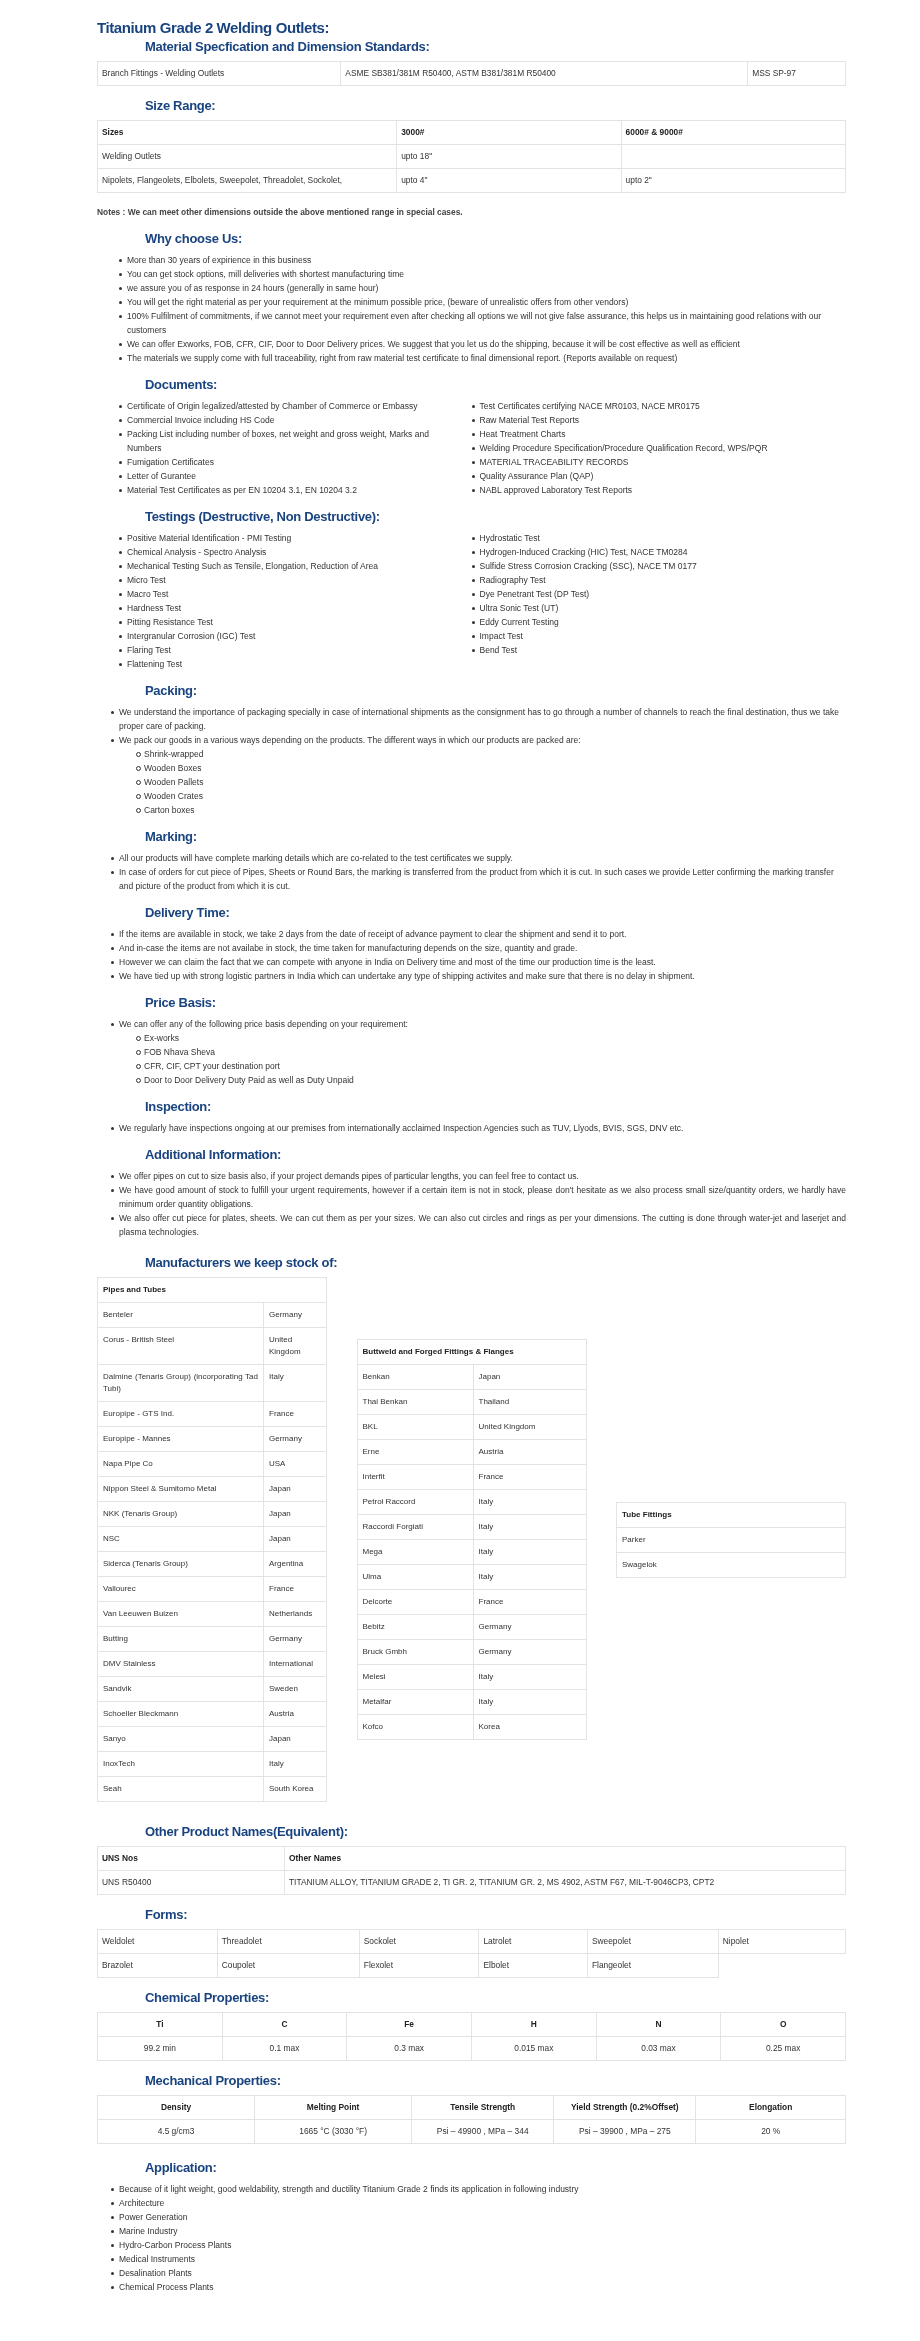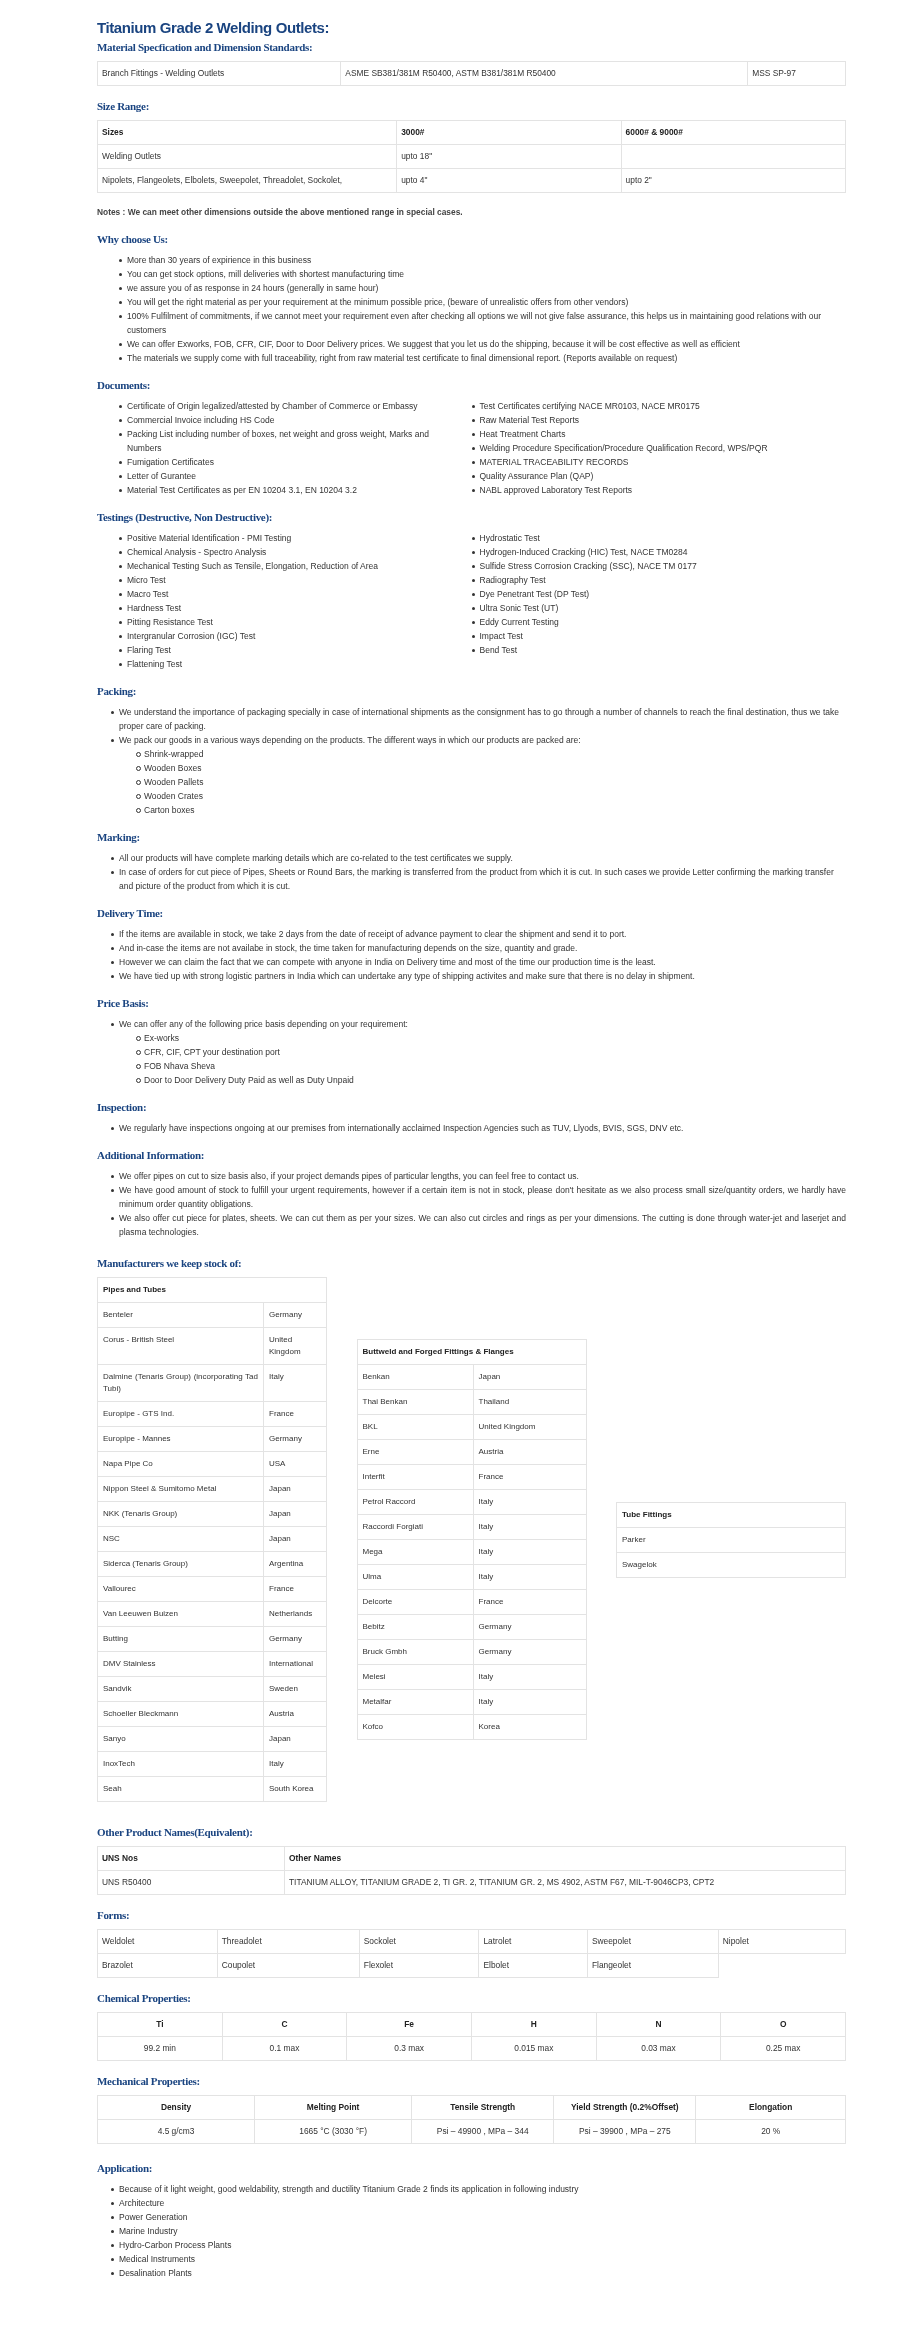--- a/index.html
+++ b/index.html
@@ -16,28 +16,29 @@
   h1 {
     font-family: "Liberation Sans", sans-serif;
     color: #1a4480;
     font-size: 15px;
     font-weight: bold;
     letter-spacing: -0.4px;
     line-height: 20px;
     margin-bottom: 1px;
   }
   h2 {
-    font-family: Liberation Serif, serif;
+    font-family: Liberation Sans, sans-serif;
     color: #1a4480;
-    font-size: 11px;
+    font-size: 13px;
     font-weight: bold;
     letter-spacing: -0.3px;
     line-height: 16px;
     margin-top: 12px;
     margin-bottom: 6px;
+    margin-left: 48px;
   }
   table { border-collapse: collapse; width: 100%; }
   td, th {
     border: 1px solid #e3e3e3;
     padding: 5px 4px;
     text-align: left;
     vertical-align: top;
     font-size: 8.4px;
     line-height: 13px;
     color: #333;
@@ -194,22 +195,22 @@
     <li>However we can claim the fact that we can compete with anyone in India on Delivery time and most of the time our production time is the least.</li>
     <li>We have tied up with strong logistic partners in India which can undertake any type of shipping activites and make sure that there is no delay in shipment.</li>
   </ul>
 
   <h2>Price Basis:</h2>
   <ul class="bullets" style="padding-left:14px">
     <li>
       <span>We can offer any of the following price basis depending on your requirement:</span>
       <ul class="sub">
         <li>Ex-works</li>
+        <li>FOB Nhava Sheva</li>
         <li>CFR, CIF, CPT your destination port</li>
-        <li>FOB Nhava Sheva</li>
         <li>Door to Door Delivery Duty Paid as well as Duty Unpaid</li>
       </ul>
     </li>
   </ul>
 
   <h2>Inspection:</h2>
   <ul class="bullets" style="padding-left:14px">
     <li>We regularly have inspections ongoing at our premises from internationally acclaimed Inspection Agencies such as TUV, Llyods, BVIS, SGS, DNV etc.</li>
   </ul>
 
@@ -484,15 +485,16 @@
 
   <h2 style="margin-top:16px">Application:</h2>
   <ul class="bullets" style="padding-left:14px">
     <li>Because of it light weight, good weldability, strength and ductility Titanium Grade 2 finds its application in following industry</li>
     <li>Architecture</li>
     <li>Power Generation</li>
     <li>Marine Industry</li>
     <li>Hydro-Carbon Process Plants</li>
     <li>Medical Instruments</li>
     <li>Desalination Plants</li>
+    <li>Chemical Process Plants</li>
   </ul>
 
 </div>
 
 </body></html>

